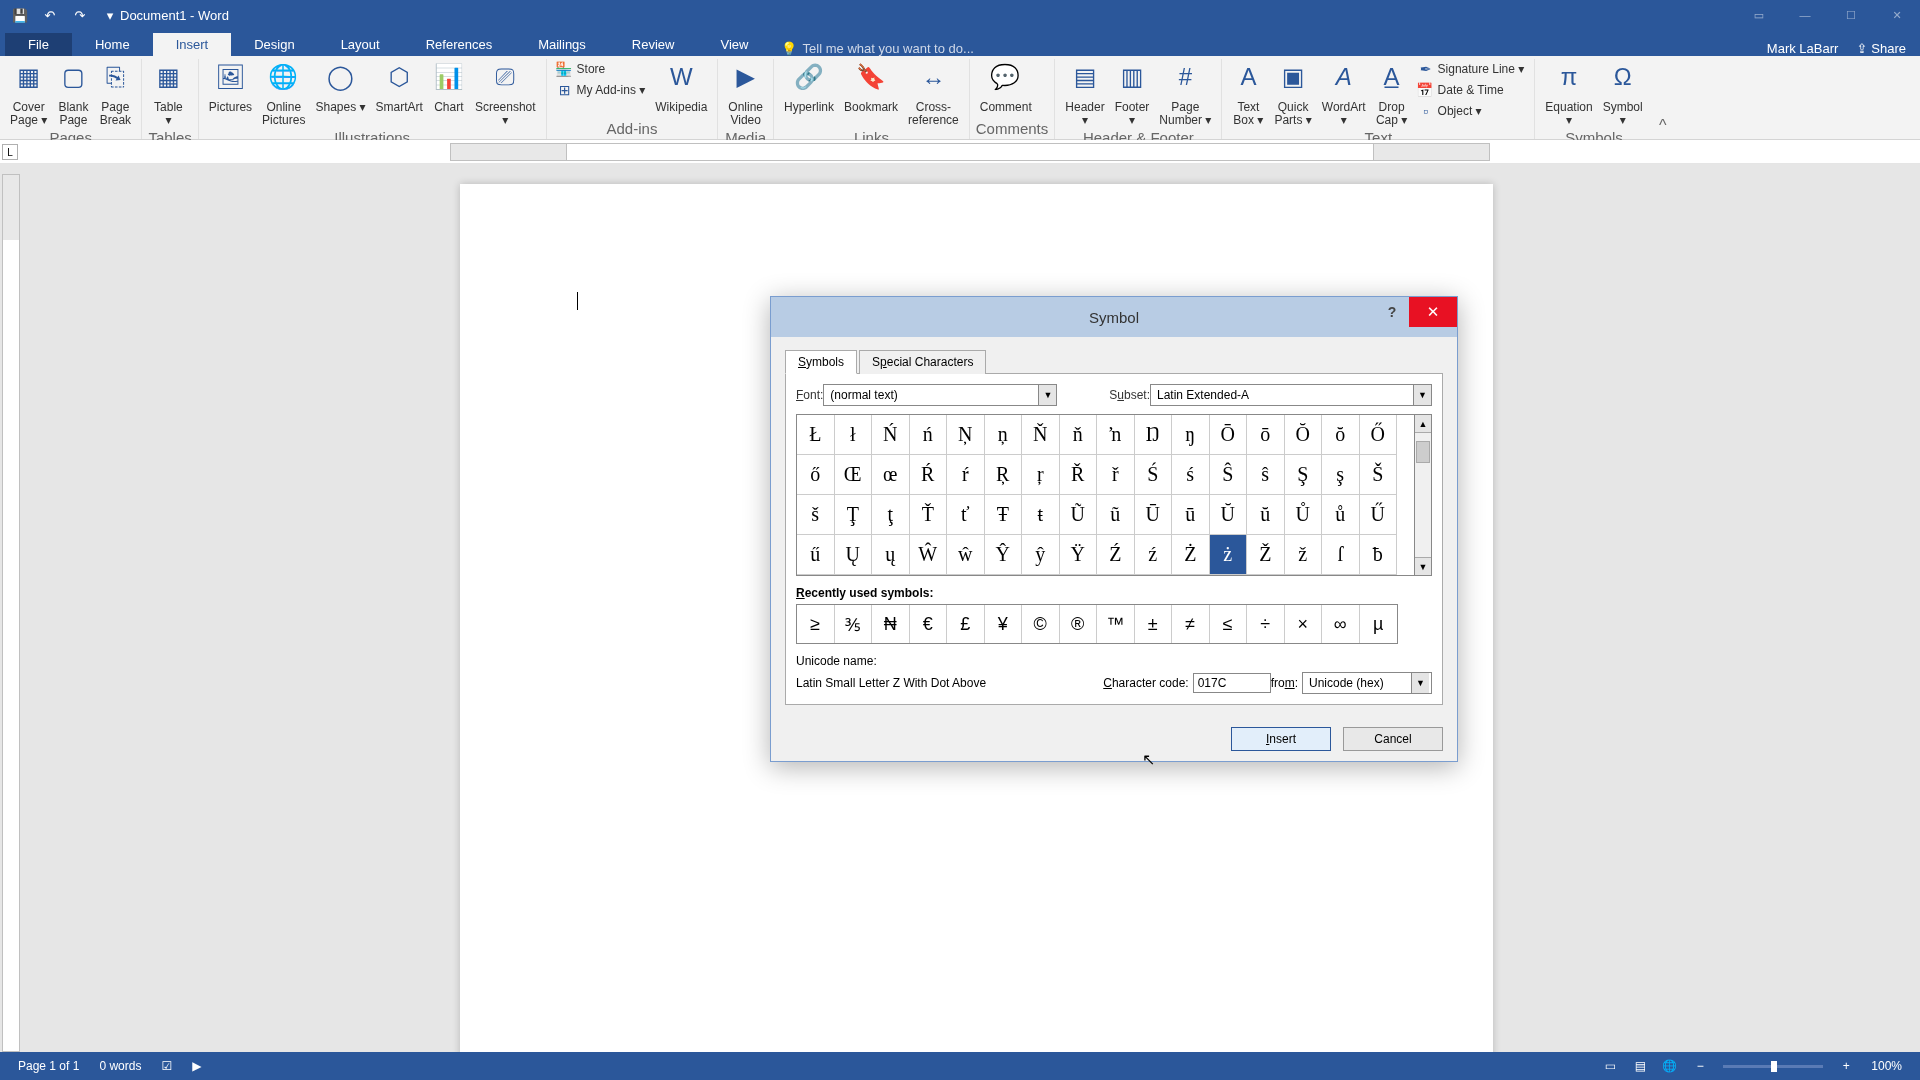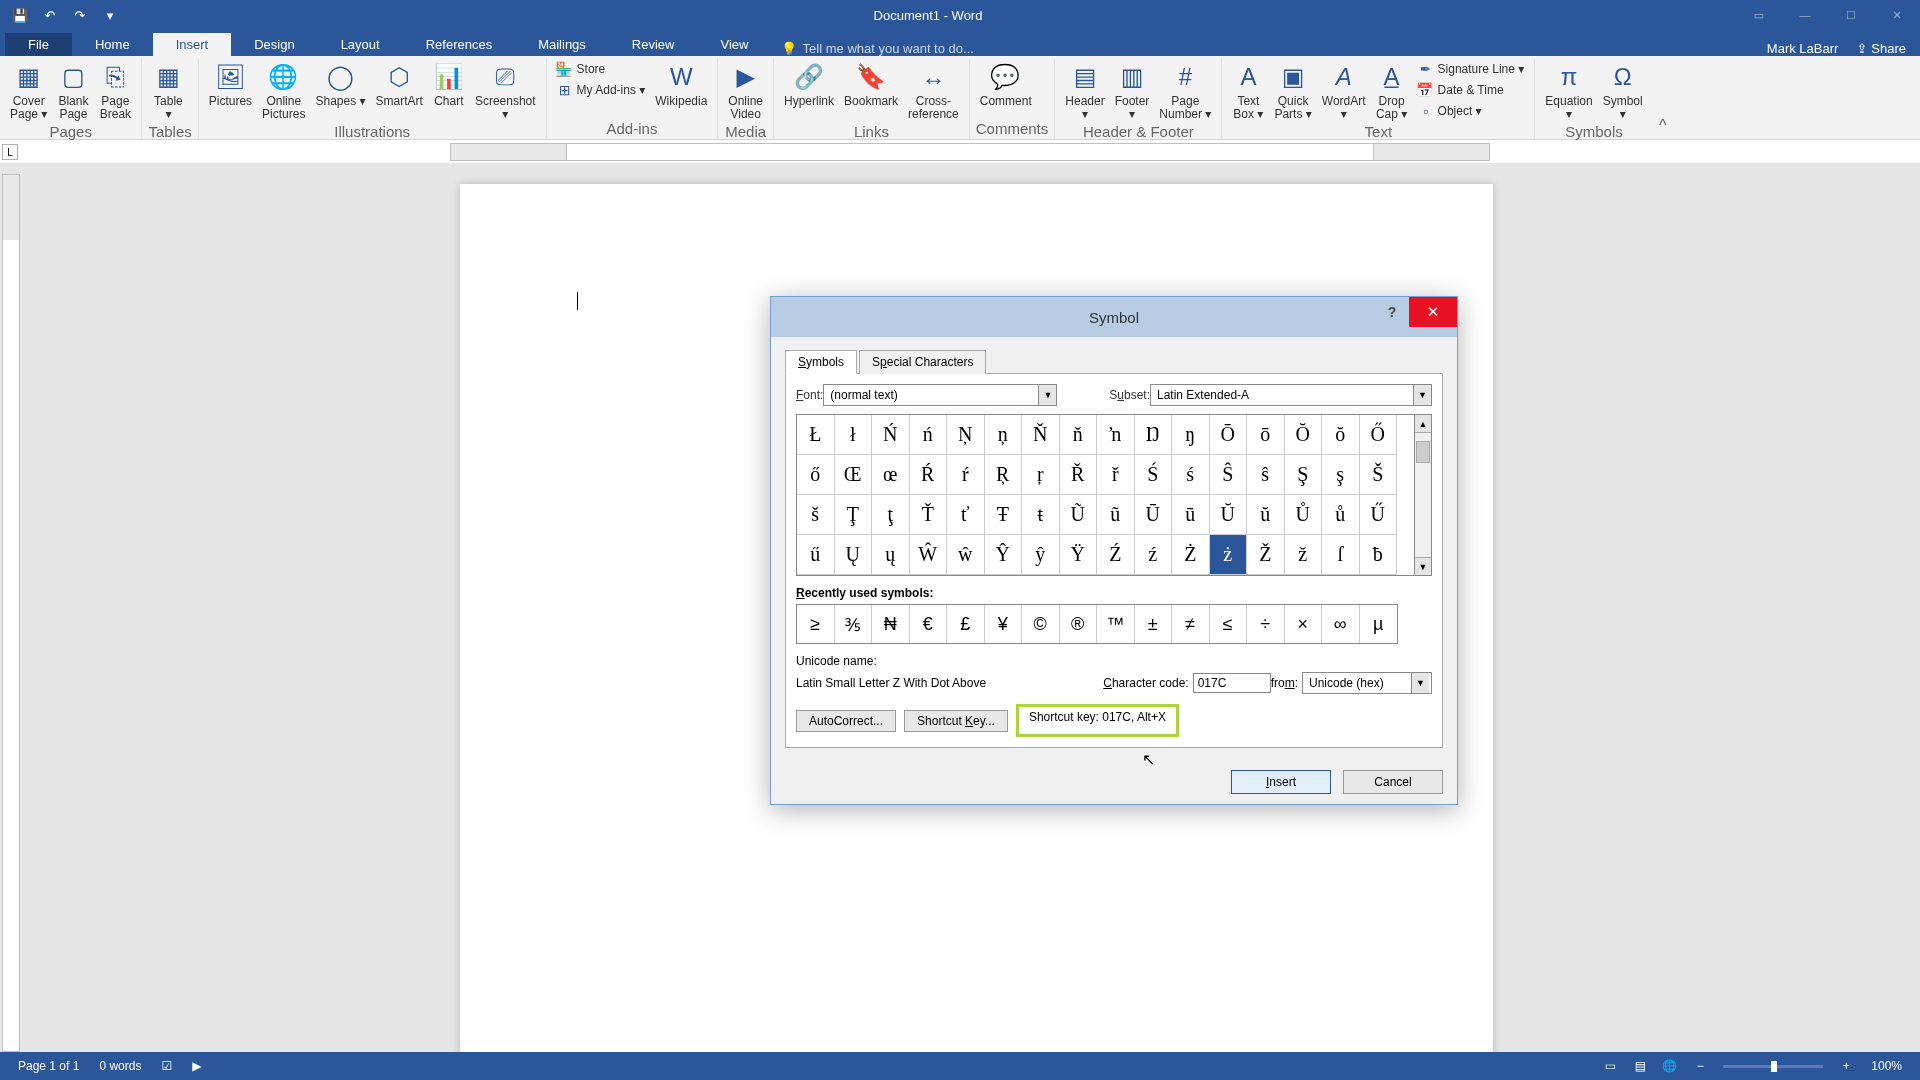--- a/index.html
+++ b/index.html
@@ -2,42 +2,42 @@
 <html><head>
 <meta charset="utf-8">
 <style>
 * { margin: 0; padding: 0; box-sizing: border-box; font-family: "Segoe UI", Tahoma, sans-serif; }
 body { background: #fff; width: 1920px; height: 1080px; overflow: hidden; position: relative; }
 
 
 .title-bar { height: 30px; background: #2b579a; display: flex; align-items: center; color: #fff; font-size: 12px; }
 .qat { display: flex; align-items: center; gap: 10px; padding-left: 10px; }
 .qat-btn { width: 20px; height: 20px; display: flex; align-items: center; justify-content: center; cursor: pointer; color: #fff; font-size: 13px; }
-.title-text { flex: 1; text-align: center; font-size: 13px; }
+.title-text { flex: 1; text-align: left; font-size: 13px; }
 .win-controls { display: flex; }
 .win-btn { width: 46px; height: 30px; display: flex; align-items: center; justify-content: center; cursor: pointer; color: #fff; font-size: 11px; opacity: 0.5; }
 
 
 .ribbon-tabs { height: 26px; background: #2b579a; display: flex; align-items: flex-end; color: #fff; font-size: 13px; padding-left: 5px; }
 .ribbon-tab { padding: 4px 23px; cursor: pointer; }
 .ribbon-tab.file { background: #1e3f74; }
 .ribbon-tab.active { background: #f3f3f3; color: #2b579a; }
 .tell-me { flex: 1; color: #cfd8e8; padding-left: 10px; display: flex; align-items: center; gap: 5px; }
 .tell-me-icon { font-size: 13px; }
 .user-area { display: flex; align-items: center; gap: 18px; padding-right: 14px; color: #fff; }
 .share-btn { display: flex; align-items: center; gap: 4px; cursor: pointer; }
 
 
 .ribbon { height: 84px; background: #f3f3f3; border-bottom: 1px solid #d4d4d4; display: flex; padding-top: 3px; }
 .ribbon-group { border-right: 1px solid #e1e1e1; padding: 0 6px; display: flex; flex-direction: column; }
 .ribbon-group-items { flex: 1; display: flex; align-items: flex-start; gap: 2px; }
 .ribbon-group-label { font-size: 15px; color: #666; text-align: center; padding-bottom: 2px; }
 .rbtn { display: flex; flex-direction: column; align-items: center; padding: 2px 4px; cursor: pointer; min-width: 38px; }
 .rbtn-icon { width: 32px; height: 32px; display: flex; align-items: center; justify-content: center; font-size: 24px; color: #2b579a; }
-.rbtn-label { font-size: 12px; color: #333; text-align: center; line-height: 1.1; margin-top: 2px; white-space: pre-line; }
+.rbtn-label { font-size: 12px; color: #333; text-align: center; line-height: 1.1; margin-top: 8px; white-space: pre-line; }
 .rbtn-small { display: flex; align-items: center; gap: 4px; padding: 2px 4px; cursor: pointer; font-size: 12px; color: #333; }
 .rbtn-small-icon { width: 16px; height: 16px; display: flex; align-items: center; justify-content: center; color: #2b579a; font-size: 14px; }
 .stacked { display: flex; flex-direction: column; gap: 1px; }
 .ribbon-collapse { width: 20px; display: flex; align-items: flex-end; justify-content: center; padding-bottom: 4px; color: #666; cursor: pointer; }
 
 
 .ruler-area { height: 24px; background: #fff; position: relative; border-bottom: 1px solid #e5e5e5; }
 .ruler-h { position: absolute; left: 450px; top: 3px; width: 1040px; height: 18px; background: #fff; border: 1px solid #c0c0c0; font-size: 9px; color: #666; }
 .ruler-margin { position: absolute; left: -1px; top: -1px; width: 117px; height: 18px; background: #e8e8e8; border: 1px solid #c0c0c0; }
 .ruler-margin-r { position: absolute; right: -1px; top: -1px; width: 117px; height: 18px; background: #e8e8e8; border: 1px solid #c0c0c0; }
@@ -502,25 +502,20 @@
         <div class="uname-text">Latin Small Letter Z With Dot Above</div>
         <label><span class="underline-char">C</span>haracter code:</label>
         <input class="code-input" value="017C" style="">
         <label style="margin-left:0">fro<span class="underline-char">m</span>:</label>
         <div class="combo" style="margin-left:4px;width:130px">
           <input style="width: 108px;" value="Unicode (hex)">
           <div class="combo-btn">▼</div>
         </div>
       </div>
 
-      <div class="btn-row">
-        <button class="dlg-btn">AutoCorrect...</button>
-        <button class="dlg-btn">Shortcut <span class="underline-char">K</span>ey...</button>
-        <div class="shortcut-info">Shortcut key: 017C, Alt+X</div>
-      </div>
     </div>
   </div>
   <div class="dlg-footer">
     <button class="dlg-btn primary"><span class="underline-char">I</span>nsert</button>
     <button class="dlg-btn">Cancel</button>
   </div>
 </div>
 
 <div class="mouse-cursor">↖</div>
 

